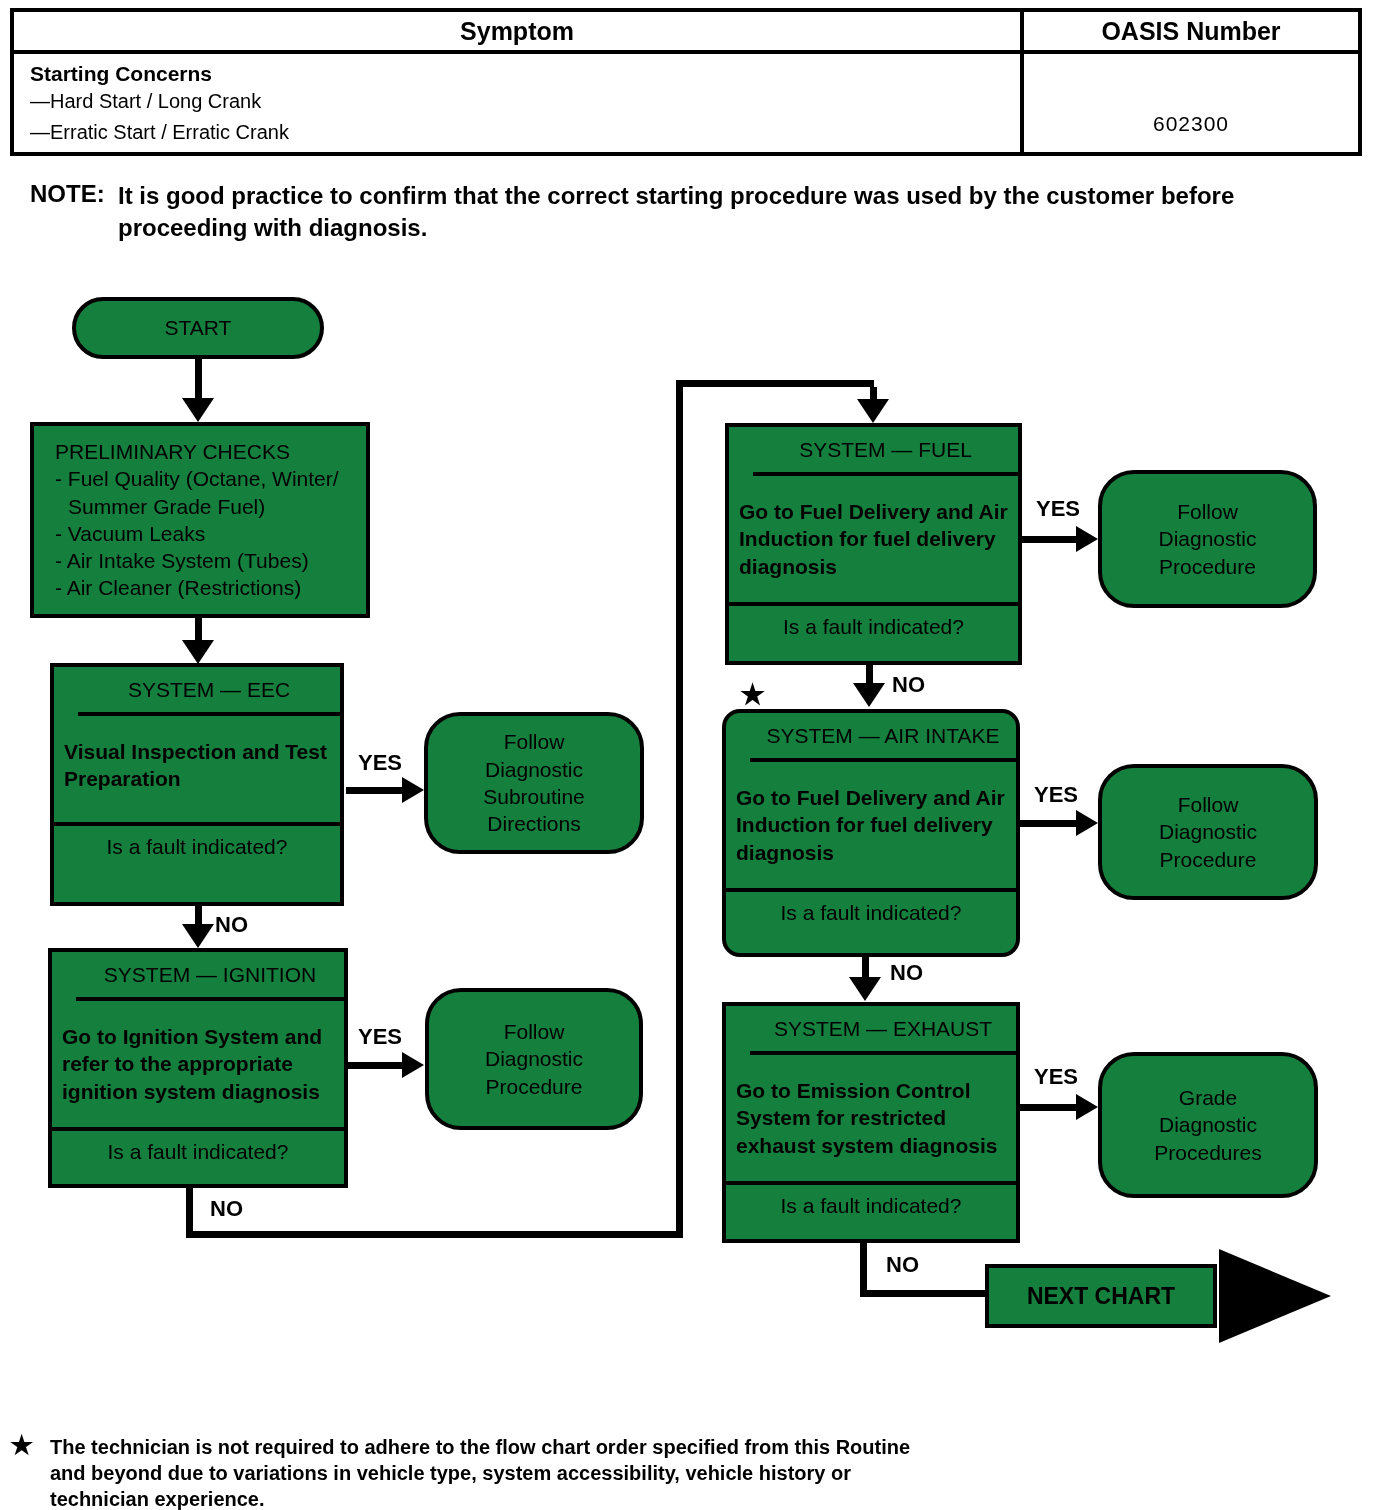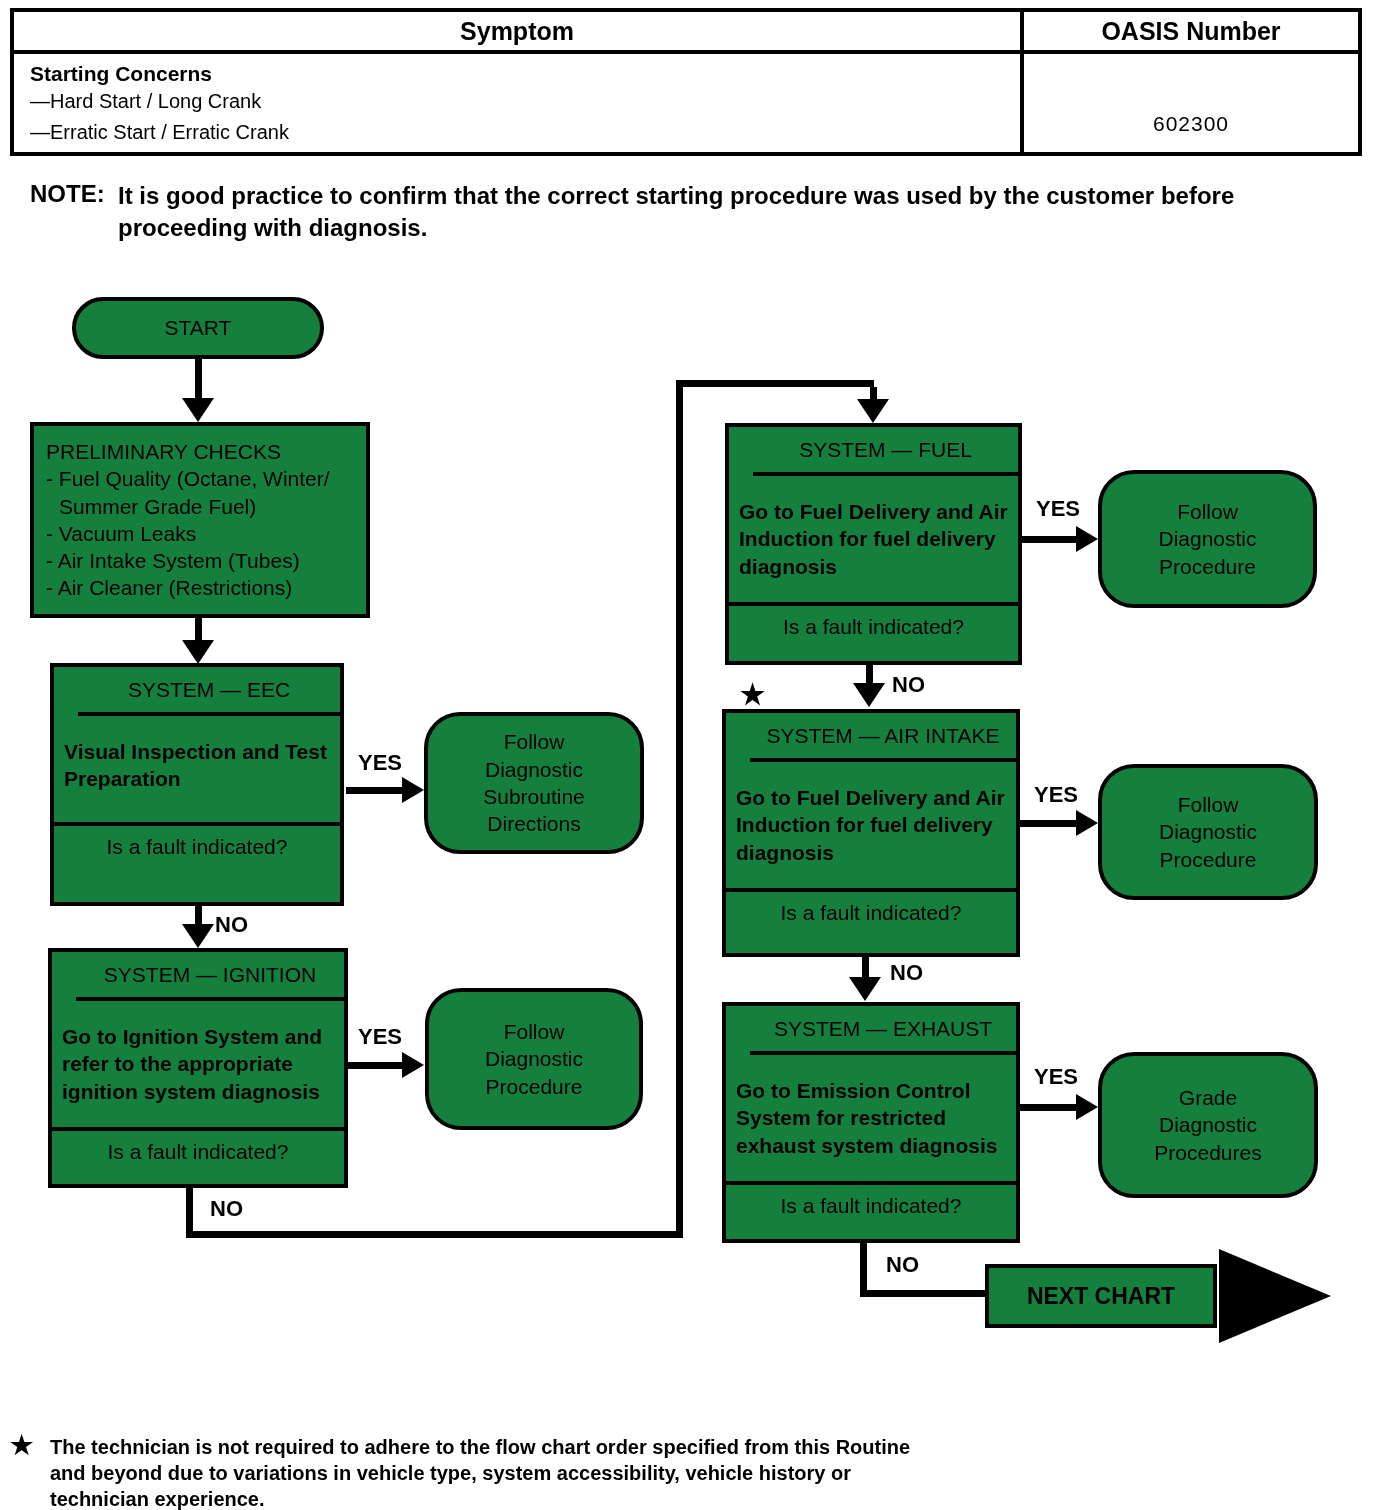--- a/index.html
+++ b/index.html
@@ -29,21 +29,21 @@
   .pill{border-radius:36px;display:flex;align-items:center;justify-content:center;
         text-align:center;font-size:21px;}
   .pill .inner{width:140px;line-height:1.3;}
   .sys{display:flex;flex-direction:column;}
   .sys-title{height:45px;flex:0 0 auto;border-bottom:4px solid #000;display:flex;
         align-items:center;justify-content:center;font-size:21px;margin-left:24px;}
   .sys-bodysec{flex:1 1 auto;border-bottom:4px solid #000;padding:22px 10px;
         font-weight:bold;font-size:21px;line-height:1.3;}
   .sys-q{flex:0 0 auto;height:76px;padding-top:9px;text-align:center;font-size:21px;
         box-sizing:border-box;}
-  .prelim{padding:12px 12px;font-size:21px;line-height:1.3;}
+  .prelim{padding:12px 21px;font-size:21px;line-height:1.3;}
   .p-item{padding-left:13px;text-indent:-13px;}
   .vline,.hline{position:absolute;background:#000;}
   .ah-down{position:absolute;width:0;height:0;border-left:16px solid transparent;
         border-right:16px solid transparent;border-top:24px solid #000;}
   .ah-right{position:absolute;width:0;height:0;border-top:13px solid transparent;
         border-bottom:13px solid transparent;border-left:22px solid #000;}
   .lbl{position:absolute;font-size:22px;font-weight:bold;}
   .star{position:absolute;font-size:28px;font-weight:bold;}
 
   
@@ -136,21 +136,21 @@
   <div class="hline" style="left:1022px;top:536px;width:56px;height:7px;"></div>
   <div class="ah-right" style="left:1076px;top:526px;"></div>
   <div class="box pill" style="left:1098px;top:470px;width:219px;height:138px;">
     <span class="inner">Follow Diagnostic Procedure</span>
   </div>
   <div class="vline" style="left:866px;top:665px;width:7px;height:20px;"></div>
   <div class="ah-down" style="left:853px;top:683px;"></div>
   <div class="lbl" style="left:892px;top:672px;">NO</div>
 
   <div class="star" style="left:740px;top:678px;">★</div>
-  <div class="box sys" style="left:722px;top:709px;width:298px;height:248px;">
+  <div class="box sys" style="left:722px;top:709px;width:298px;height:248px;border-radius:18px;">
     <div class="sys-title">SYSTEM — AIR INTAKE</div>
     <div class="sys-bodysec">Go to Fuel Delivery and Air Induction for fuel delivery diagnosis</div>
     <div class="sys-q">Is a fault indicated?</div>
   </div>
   <div class="lbl" style="left:1034px;top:782px;">YES</div>
   <div class="hline" style="left:1020px;top:820px;width:58px;height:7px;"></div>
   <div class="ah-right" style="left:1076px;top:810px;"></div>
   <div class="box pill" style="left:1098px;top:764px;width:220px;height:136px;">
     <span class="inner">Follow Diagnostic Procedure</span>
   </div>

